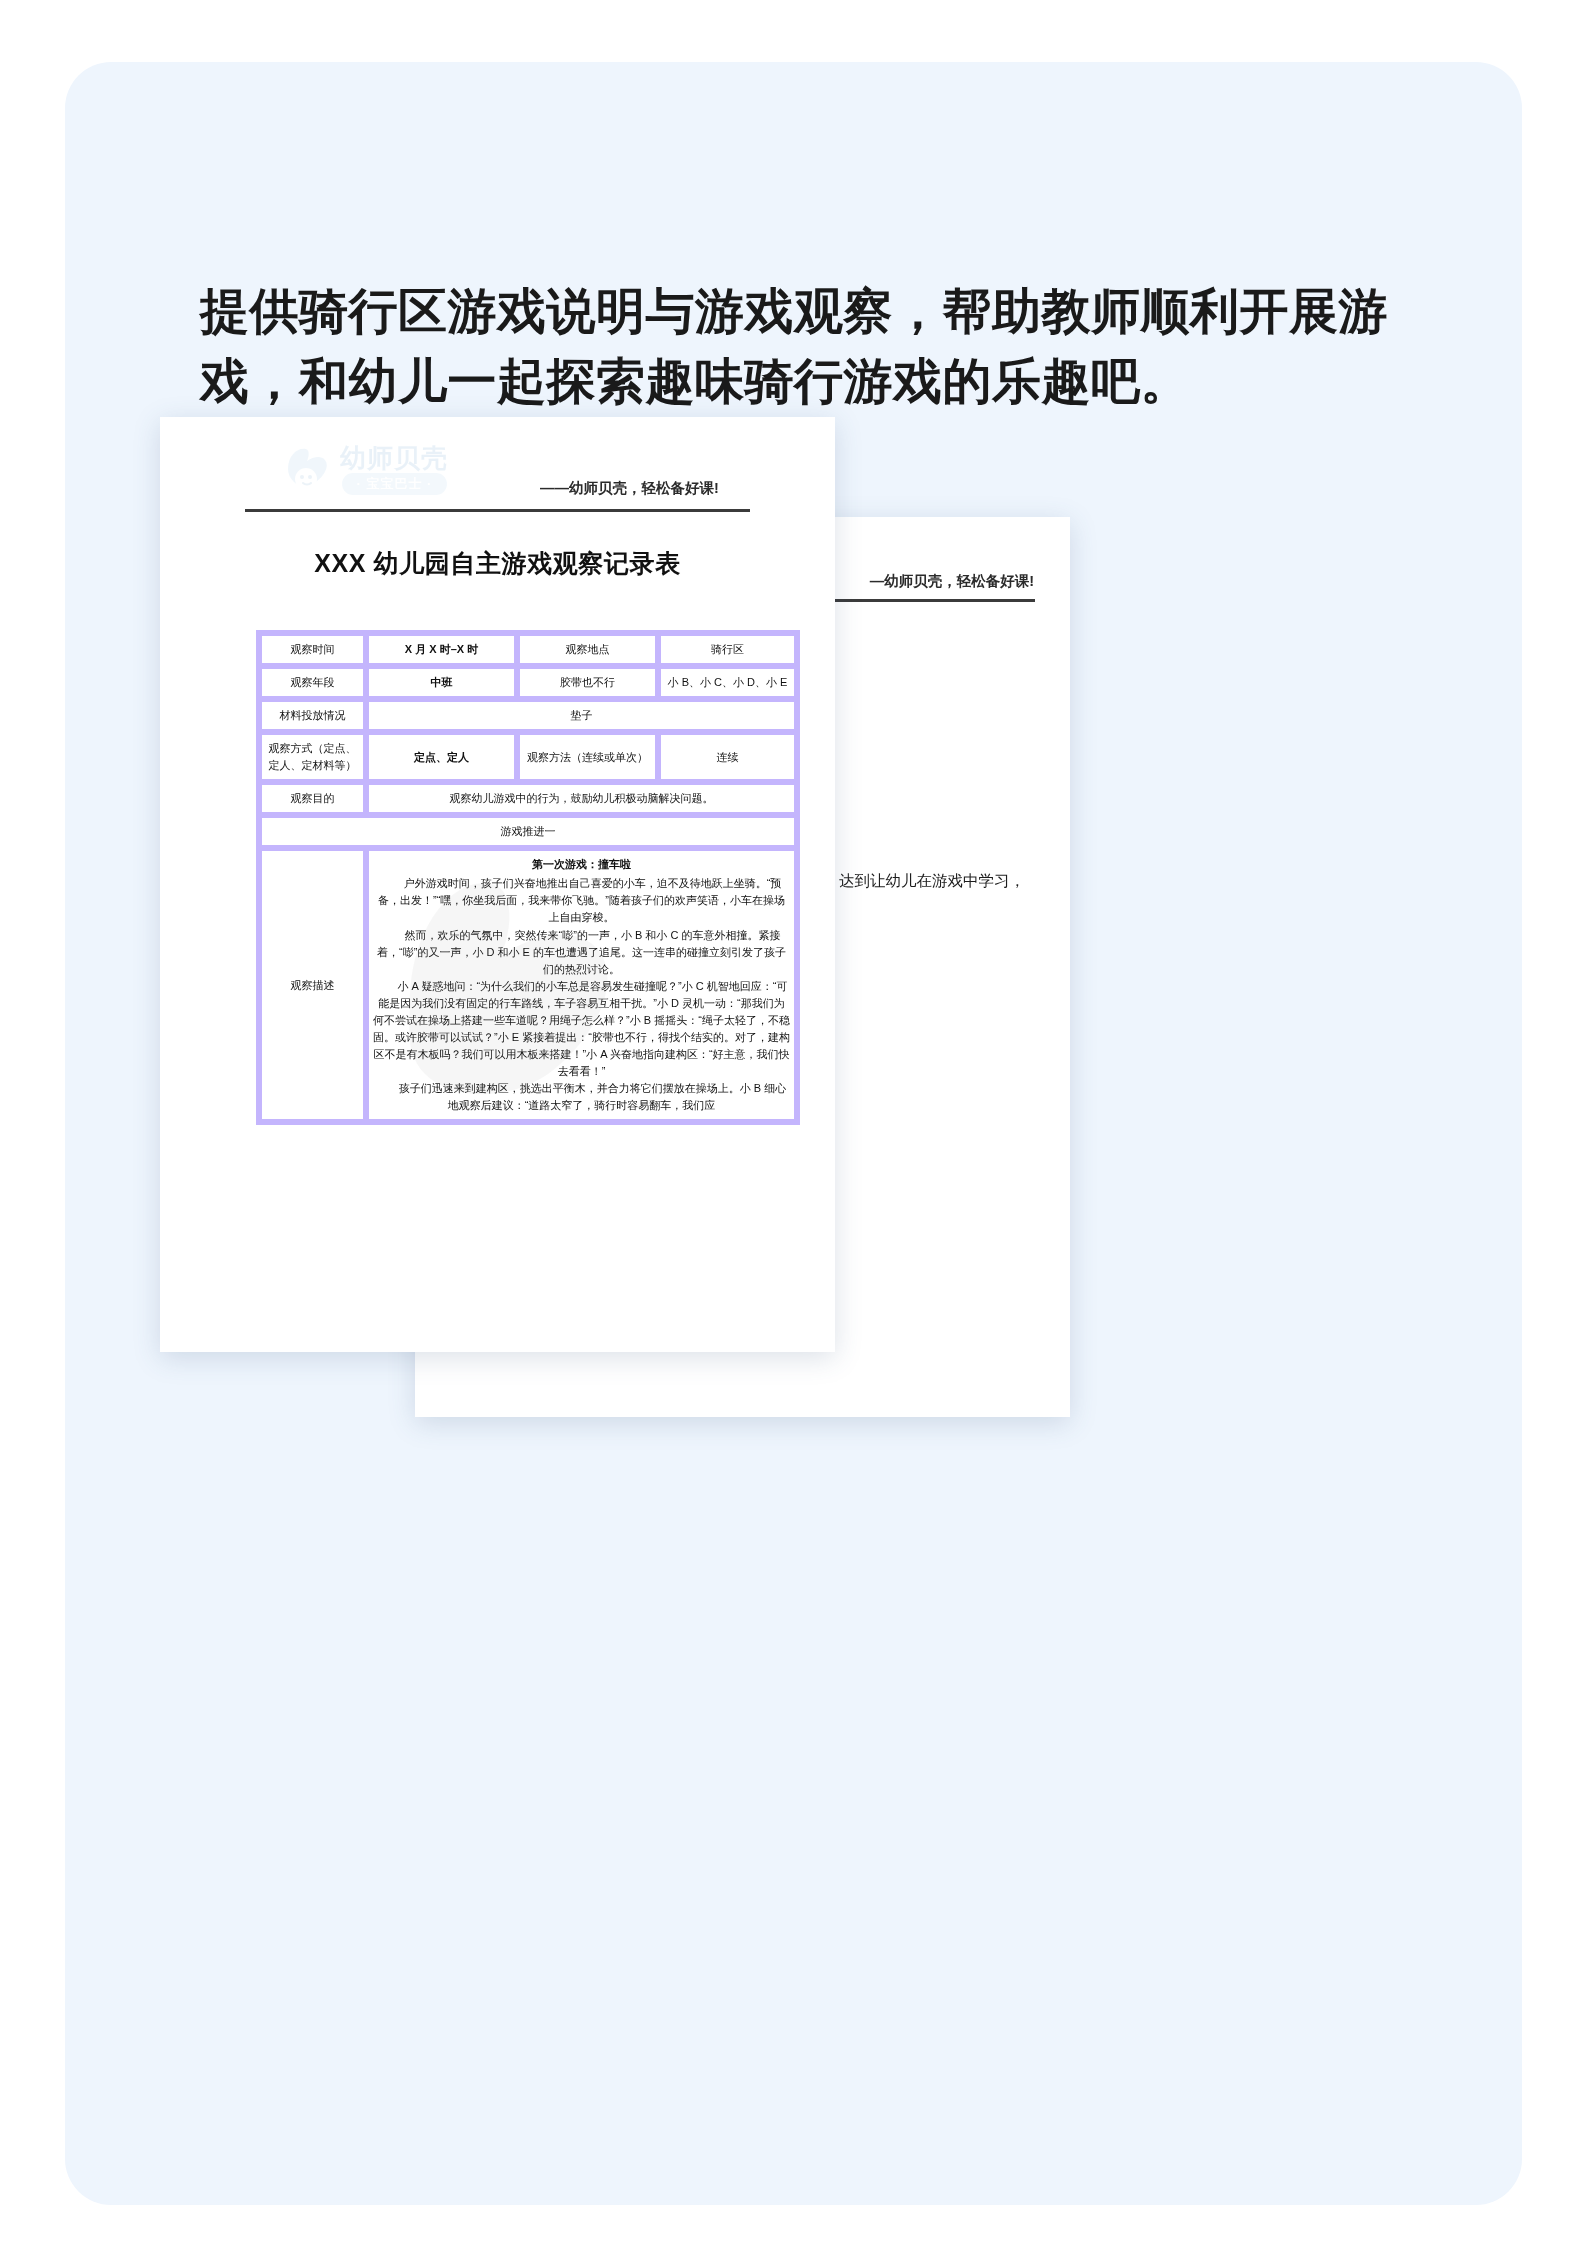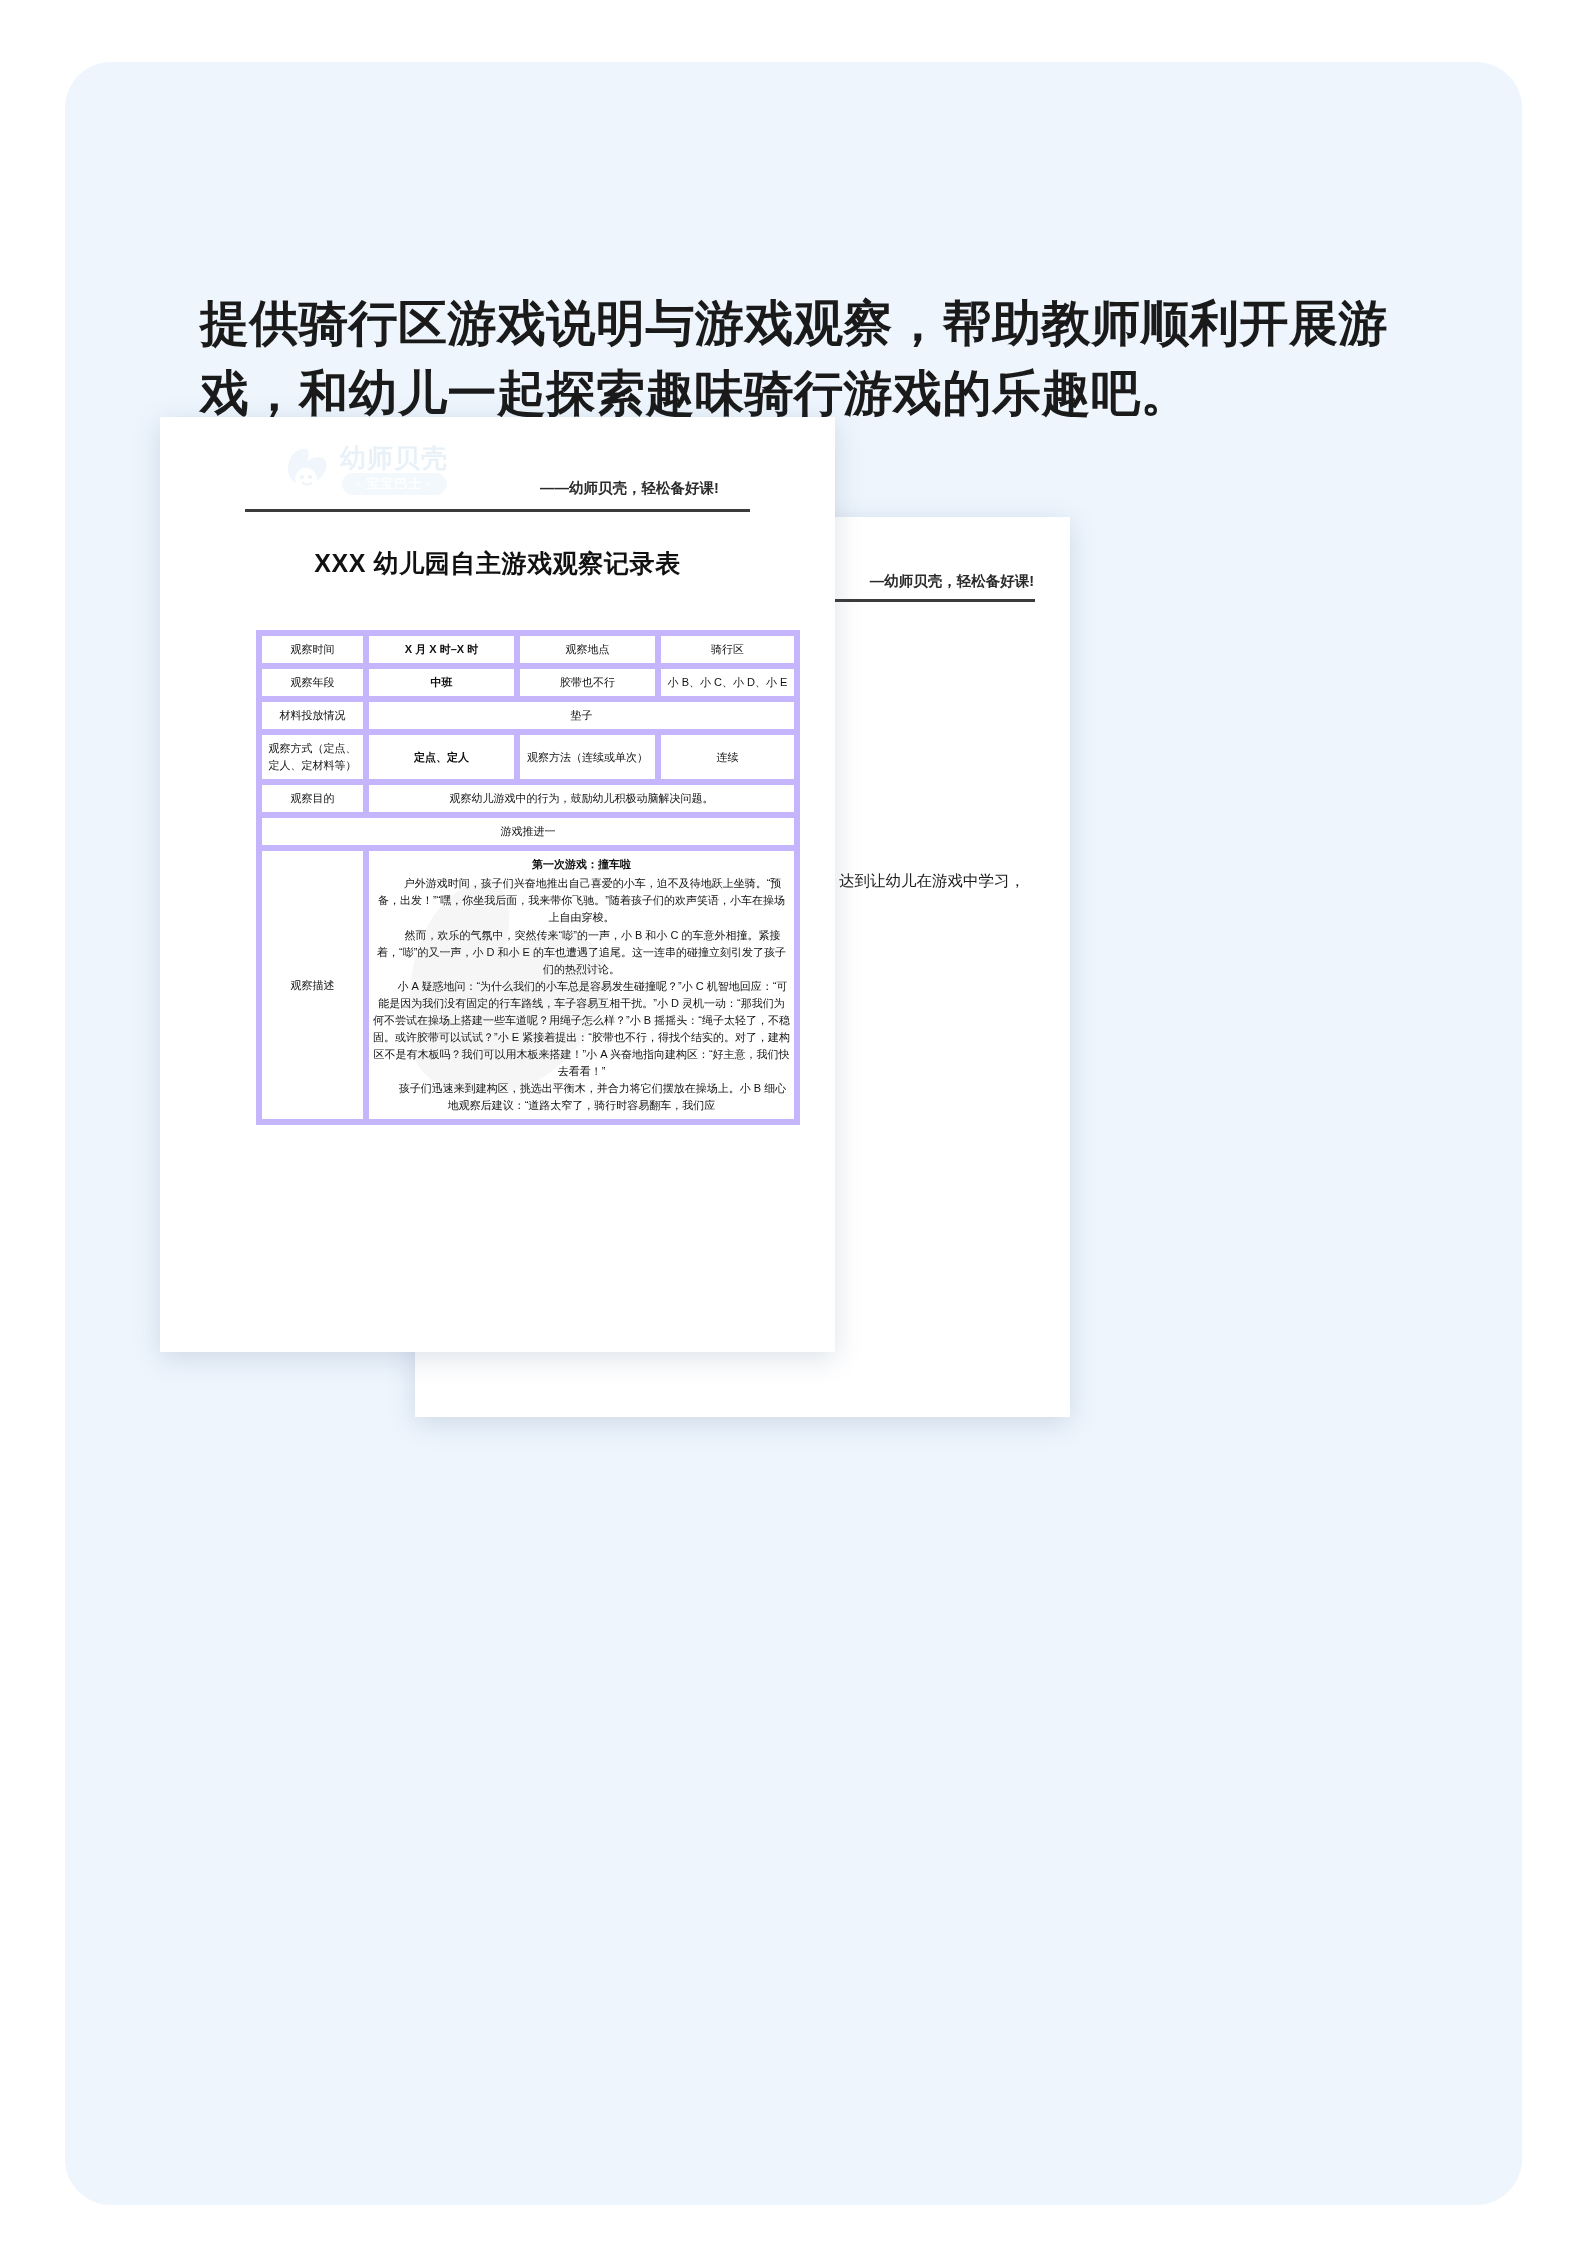--- a/index.html
+++ b/index.html
@@ -21,21 +21,20 @@
   
   .headline{
     position:absolute;
     left:135px;top:215px;
     width:1270px;
     font-size:49px;
     line-height:1.42;
     font-weight:700;
     color:#1a1a1a;
     letter-spacing:.5px;
-    margin-top:12px;
   }
   
   .sheet{
     position:absolute;
     background:#ffffff;
     box-shadow:0 6px 26px rgba(60,90,130,.18);
   }
   
   .sheet-back{
     left:350px;top:455px;

